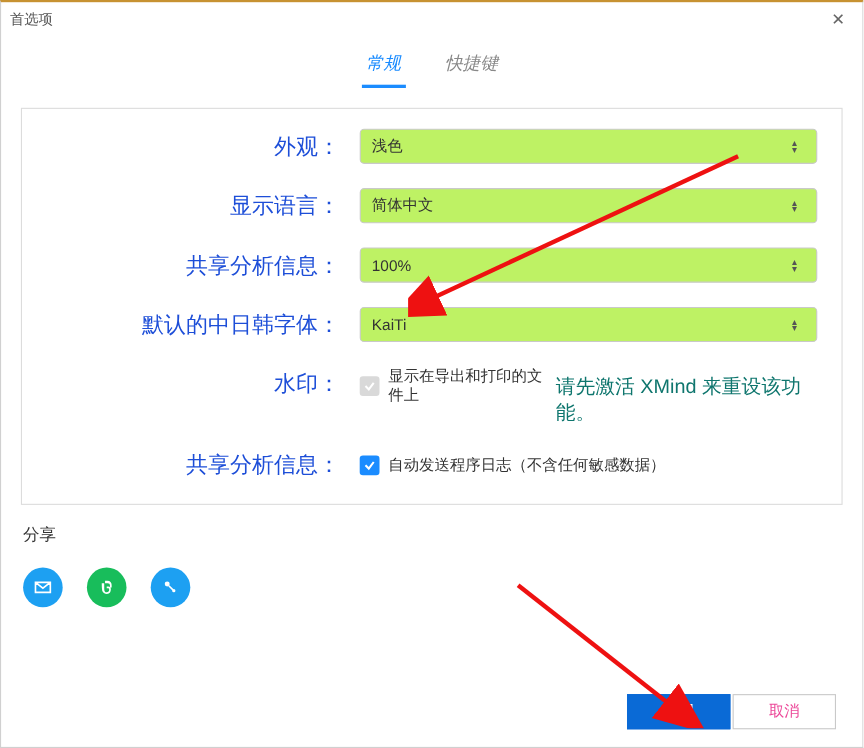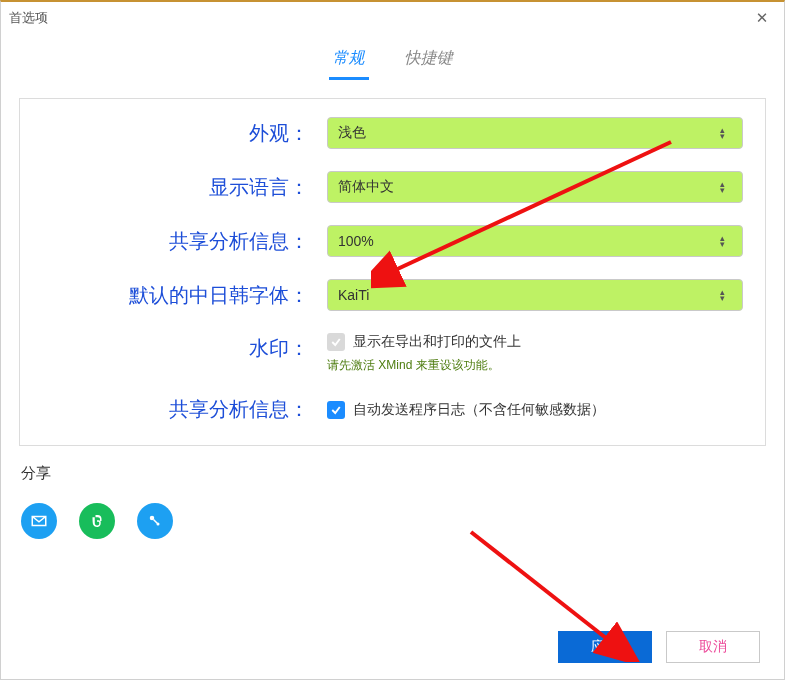--- a/index.html
+++ b/index.html
@@ -21,30 +21,30 @@
   .row .field { flex: 1; display: flex; align-items: center; }
 
   .select { position: relative; width: 100%; height: 32px; border: 1px solid #c9c9c9; border-radius: 4px; background: #bef264; display: flex; align-items: center; padding: 0 28px 0 10px; font-size: 14px; color: #333; cursor: pointer; }
   .select .caret { position: absolute; right: 8px; top: 0; bottom: 0; width: 14px; display: flex; flex-direction: column; justify-content: center; color: #555; font-size: 9px; line-height: 6px; pointer-events: none; }
 
   .checkbox-wrap { display: flex; align-items: center; gap: 8px; }
   .cb { width: 18px; height: 18px; border-radius: 3px; display: inline-flex; align-items: center; justify-content: center; font-size: 13px; color: #fff; flex-shrink: 0; }
   .cb.disabled { background: #d9d9d9; }
   .cb.checked { background: #1b8cff; }
   .cb svg { width: 12px; height: 12px; fill: none; stroke: #fff; stroke-width: 2.5; }
-  .helptext { margin-top: 6px; font-size: 12px; color: #4d7c0f; }
+  .helptext { margin-top: 6px; font-size: 18px; color: #0f766e; }
   .chk-label { color: #333; font-size: 14px; }
 
   .share-section { margin: 4px 20px 0 20px; }
   .share-title { font-size: 15px; color: #333; margin-bottom: 20px; }
   .share-icons { display: flex; gap: 22px; }
   .share-icon { width: 36px; height: 36px; border-radius: 50%; display: flex; align-items: center; justify-content: center; cursor: pointer; color: #fff; }
   .share-icon svg { width: 18px; height: 18px; fill: #fff; }
 
-  .footer { position: absolute; right: 24px; bottom: 16px; display: flex; gap: 14px; }
+  .footer { position: absolute; right: 24px; bottom: 16px; display: flex; gap: 2px; }
   .btn { min-width: 94px; height: 32px; border: 1px solid #c9c9c9; background: #fff; font-size: 14px; cursor: pointer; display: flex; align-items: center; justify-content: center; color: #ec4899; }
   .btn.primary { background: #0a6ad6; border-color: #0a6ad6; color: #fff; }
 
   .arrow { position: absolute; pointer-events: none; }
 </style>
 </head>
 <body>
 
 <div class="window">
 
@@ -95,21 +95,21 @@
       <div class="field">
         <div class="select">
           <span>KaiTi</span>
           <span class="caret">▴<br>▾</span>
         </div>
       </div>
     </div>
 
     <div class="row" style="align-items:flex-start;">
       <div class="label" style="padding-top:2px;">水印：</div>
-      <div class="field" style="flex-direction:column; align-items:flex-start;">
+      <div class="field" style="flex-direction:row; align-items:flex-start;">
         <div class="checkbox-wrap">
           <span class="cb disabled">
             <svg viewBox="0 0 16 16">
                 <polyline points="3,8 7,12 13,4"></polyline>
               </svg>
           </span>
           <span class="chk-label">显示在导出和打印的文件上</span>
         </div>
         <div class="helptext">请先激活 XMind 来重设该功能。</div>
       </div>

